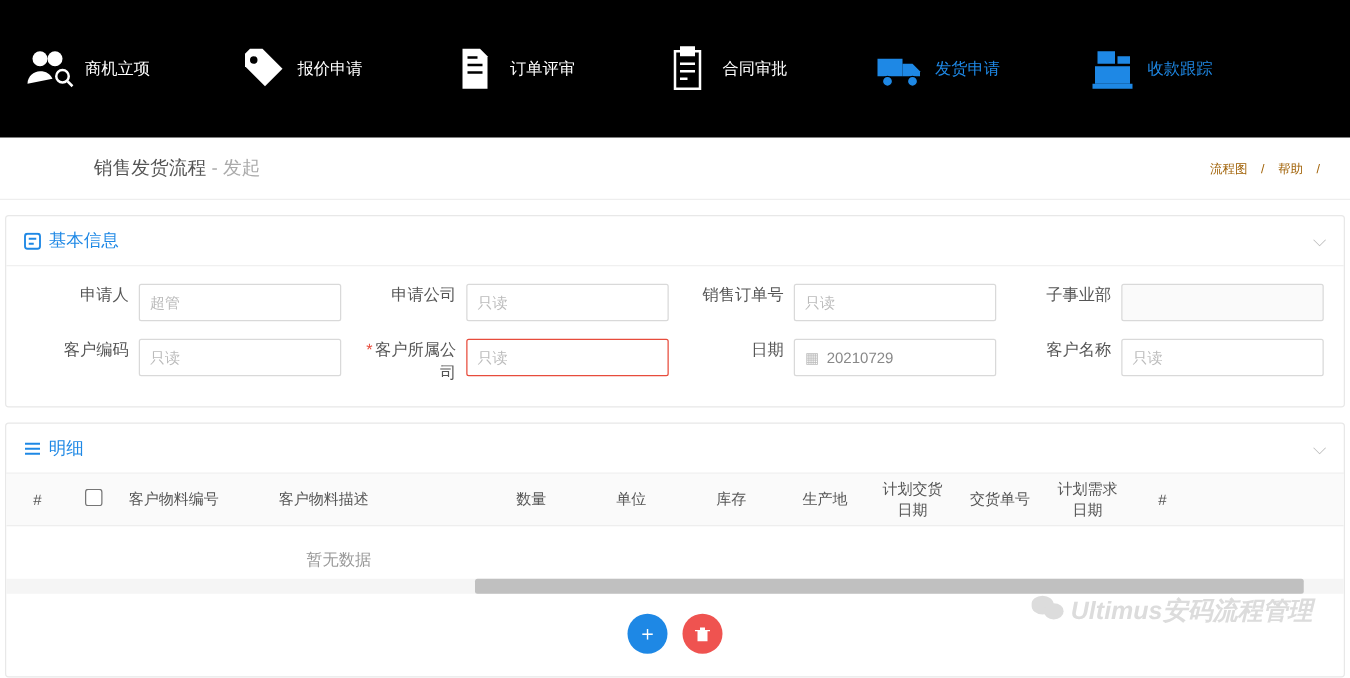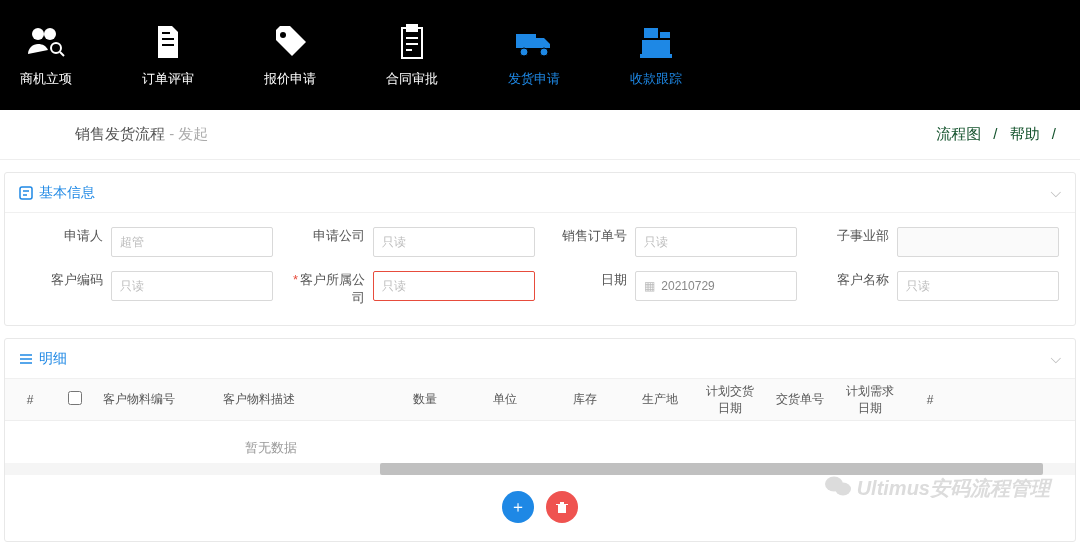--- a/index.html
+++ b/index.html
@@ -1,29 +1,29 @@
 <!DOCTYPE html>
 <html><head>
 <meta charset="utf-8">
 <style>
   * { box-sizing: border-box; margin: 0; padding: 0; }
   body { font-family: "Microsoft YaHei", "PingFang SC", sans-serif; font-size: 13px; color: #333; background: #fff; width: 1080px; }
   
   
   .topnav { background: #000; height: 110px; display: flex; align-items: center; padding-left: 20px; gap: 70px; }
-  .nav-item { display: flex; flex-direction: column; align-items: center; color: #fff; font-size: 13px; gap: 8px; cursor: pointer; }
+  .nav-item { display: flex; flex-direction: row; align-items: center; color: #fff; font-size: 13px; gap: 8px; cursor: pointer; }
   .nav-item.active { color: #1e88e5; }
   .nav-icon { width: 40px; height: 40px; display: flex; align-items: center; justify-content: center; }
   .nav-icon svg { width: 40px; height: 40px; }
   
   
   .page-header { height: 50px; display: flex; align-items: center; padding: 0 20px 0 75px; border-bottom: 1px solid #eee; gap: 26px; }
   .page-title { flex: 1; color: #555; font-size: 15px; }
   .page-title .sub { color: #aaa; }
-  .header-links { color: #14532d; font-size: 15px; }
+  .header-links { color: #a16207; font-size: 10px; }
   .header-links span { margin: 0 4px; cursor: pointer; }
   
   
   .panel { margin: 12px 4px; border: 1px solid #e8e8e8; border-radius: 3px; background: #fff; }
   .panel-hd { height: 40px; display: flex; align-items: center; padding: 0 14px; color: #1e88e5; font-size: 14px; border-bottom: 1px solid #f0f0f0; }
   .panel-hd .icon { margin-right: 6px; display: inline-flex; }
   .panel-hd .chev { margin-left: auto; color: #bbb; cursor: pointer; }
   
   
   .form-grid { padding: 14px 16px 18px; display: grid; grid-template-columns: repeat(4, 1fr); gap: 14px 10px; }
@@ -78,36 +78,36 @@
           <path d="M2 32c0-6 5-10 10-10s8 2 10 6"></path>
           <circle cx="30" cy="26" r="5" fill="none" stroke="#fff" stroke-width="2"></circle>
           <line x1="34" y1="30" x2="38" y2="34" stroke="#fff" stroke-width="2"></line>
         </svg>
     </span>
     <span>商机立项</span>
   </div>
   <div class="nav-item">
     <span class="nav-icon">
       <svg viewBox="0 0 40 40" fill="#fff">
+          <path d="M20 4l16 16-14 14L6 18V8l4-4h10z"></path>
+          <circle cx="13" cy="13" r="3" fill="#000"></circle>
+        </svg>
+    </span>
+    <span>报价申请</span>
+  </div>
+  <div class="nav-item">
+    <span class="nav-icon">
+      <svg viewBox="0 0 40 40" fill="#fff">
           <path d="M10 4h14l6 6v26H10z"></path>
           <rect x="14" y="10" width="8" height="2" fill="#000"></rect>
           <rect x="14" y="16" width="12" height="2" fill="#000"></rect>
           <rect x="14" y="22" width="12" height="2" fill="#000"></rect>
         </svg>
     </span>
     <span>订单评审</span>
-  </div>
-  <div class="nav-item">
-    <span class="nav-icon">
-      <svg viewBox="0 0 40 40" fill="#fff">
-          <path d="M20 4l16 16-14 14L6 18V8l4-4h10z"></path>
-          <circle cx="13" cy="13" r="3" fill="#000"></circle>
-        </svg>
-    </span>
-    <span>报价申请</span>
   </div>
   <div class="nav-item">
     <span class="nav-icon">
       <svg viewBox="0 0 40 40" fill="none" stroke="#fff" stroke-width="2">
           <rect x="10" y="6" width="20" height="30"></rect>
           <rect x="15" y="3" width="10" height="6" fill="#fff"></rect>
           <line x1="14" y1="16" x2="26" y2="16"></line>
           <line x1="14" y1="22" x2="26" y2="22"></line>
           <line x1="14" y1="28" x2="20" y2="28"></line>
         </svg>

